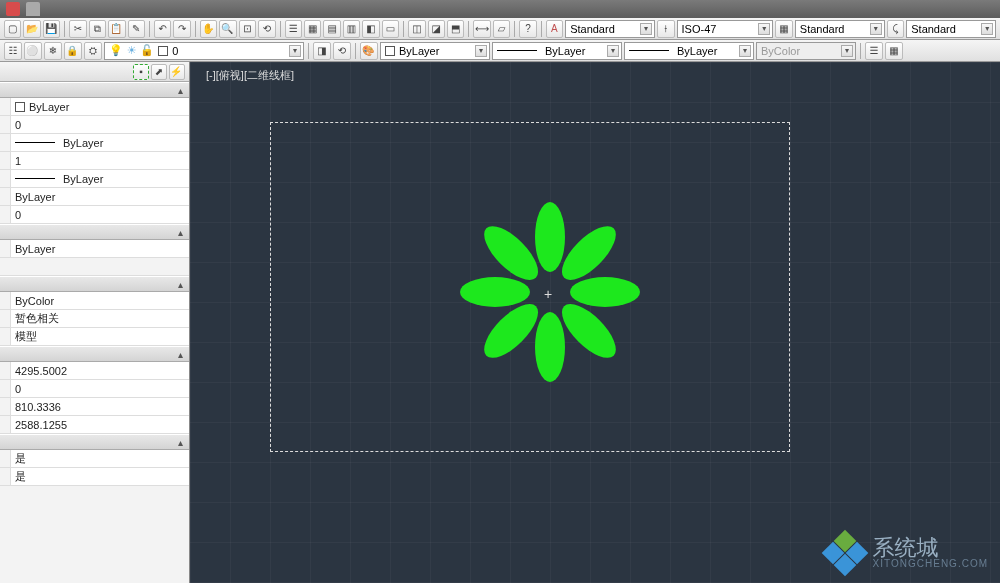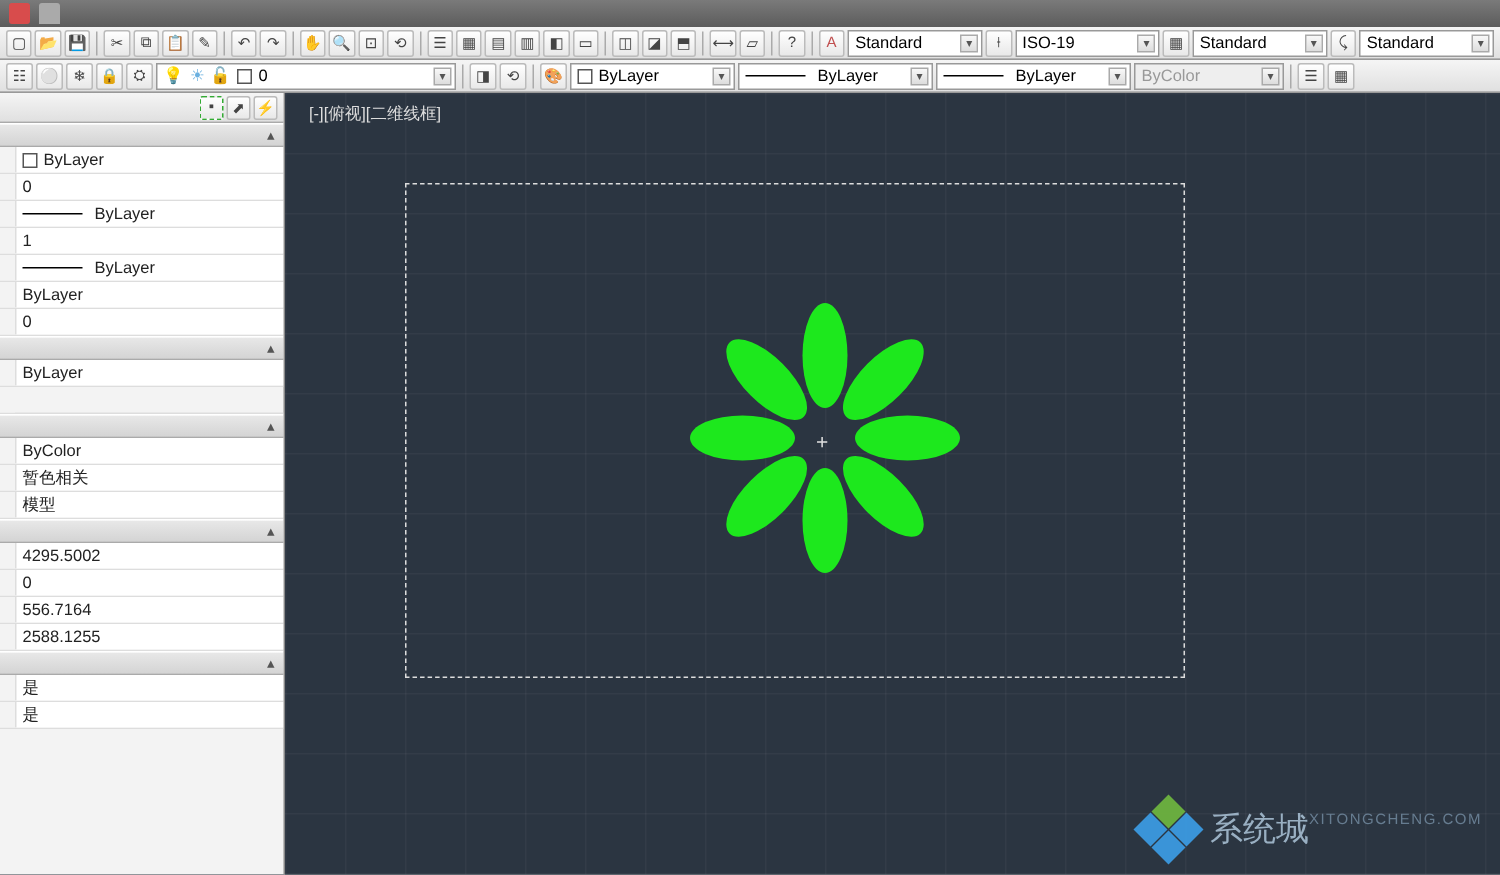--- a/index.html
+++ b/index.html
@@ -37,21 +37,21 @@
 .selection { position:absolute; left:80px; top:60px; width:520px; height:330px; border:1px dashed #ddd; }
 
 
 .flower { position:absolute; left:260px; top:130px; width:200px; height:200px; }
 .petal { position:absolute; left:85px; top:10px; width:30px; height:70px; background:#1de81d; border-radius:50%; transform-origin: 15px 90px; }
 
 
 .watermark { position:absolute; right:12px; bottom:10px; display:flex; align-items:center; gap:8px; opacity:0.95;}
 .wm-logo { width:40px; height:40px; position:relative; }
 .wm-dia { position:absolute; width:16px; height:16px; transform:rotate(45deg); }
-.wm-text { color:#9fb6c9; font-size:22px; display:flex; flex-direction:row; line-height:1;justify-content:space-between;}
+.wm-text { color:#9fb6c9; font-size:22px; display:flex; flex-direction:column; line-height:1;justify-content:space-between;}
 .wm-sub { font-size:10px; letter-spacing:1px; color:#6a8095;}
 
 
 .panel::-webkit-scrollbar { width:14px; }
 .panel::-webkit-scrollbar-track { background:#e0e0e0; }
 .panel::-webkit-scrollbar-thumb { background:#b8b8b8; border:1px solid #999;}
 </style>
 </head>
 <body>
 
@@ -95,21 +95,21 @@
   <div class="tb-btn">?</div>
   <div class="tb-sep"></div>
 
   <div class="tb-btn" style="color:#c05050;">A</div>
   <div class="tb-combo" style="width:90px;">
     <span>Standard</span>
     <div class="drop">▾</div>
   </div>
   <div class="tb-btn">⟊</div>
   <div class="tb-combo" style="width:100px;">
-    <span>ISO-19</span>
+    <span>ISO-47</span>
     <div class="drop">▾</div>
   </div>
   <div class="tb-btn">▦</div>
   <div class="tb-combo" style="width:90px;">
     <span>Standard</span>
     <div class="drop">▾</div>
   </div>
   <div class="tb-btn">⤹</div>
   <div class="tb-combo" style="width:90px;">
     <span>Standard</span>
@@ -263,21 +263,21 @@
         </div>
         <div class="prow">
           <div class="plabel"></div>
           <div class="pval">
             <span>0</span>
           </div>
         </div>
         <div class="prow">
           <div class="plabel"></div>
           <div class="pval">
-            <span>556.7164</span>
+            <span>810.3336</span>
           </div>
         </div>
         <div class="prow">
           <div class="plabel"></div>
           <div class="pval">
             <span>2588.1255</span>
           </div>
         </div>
       </div>
 

